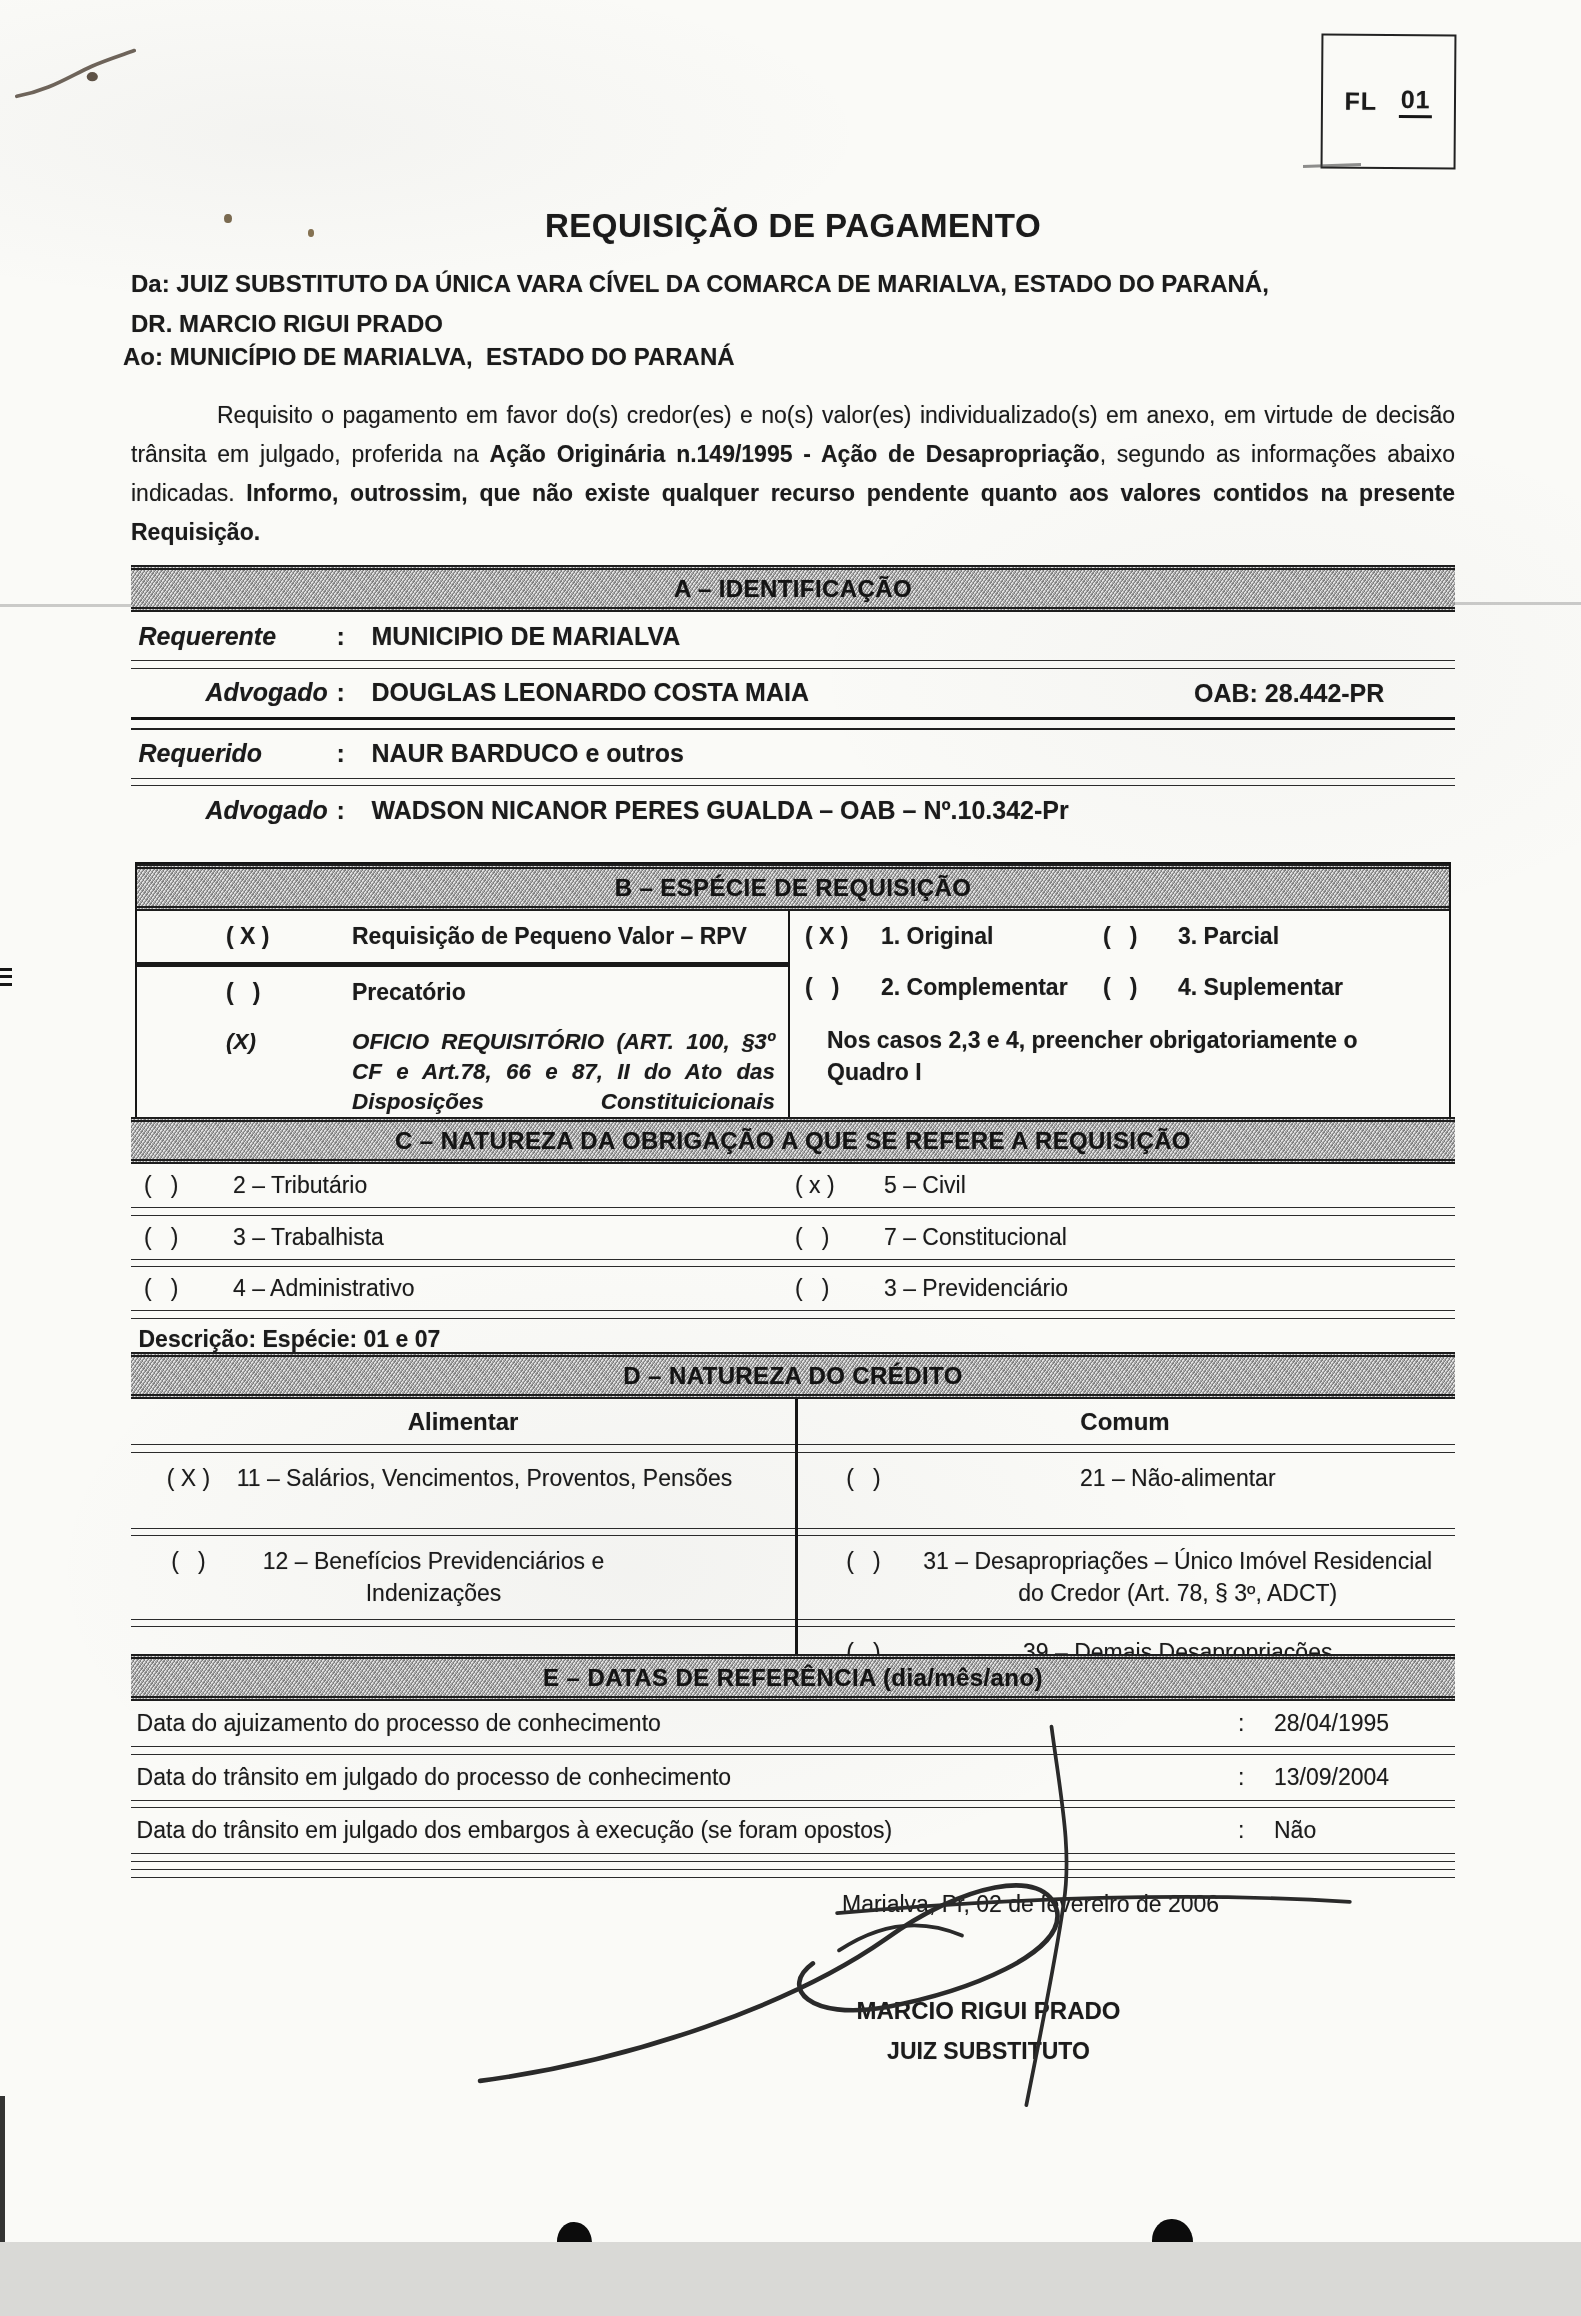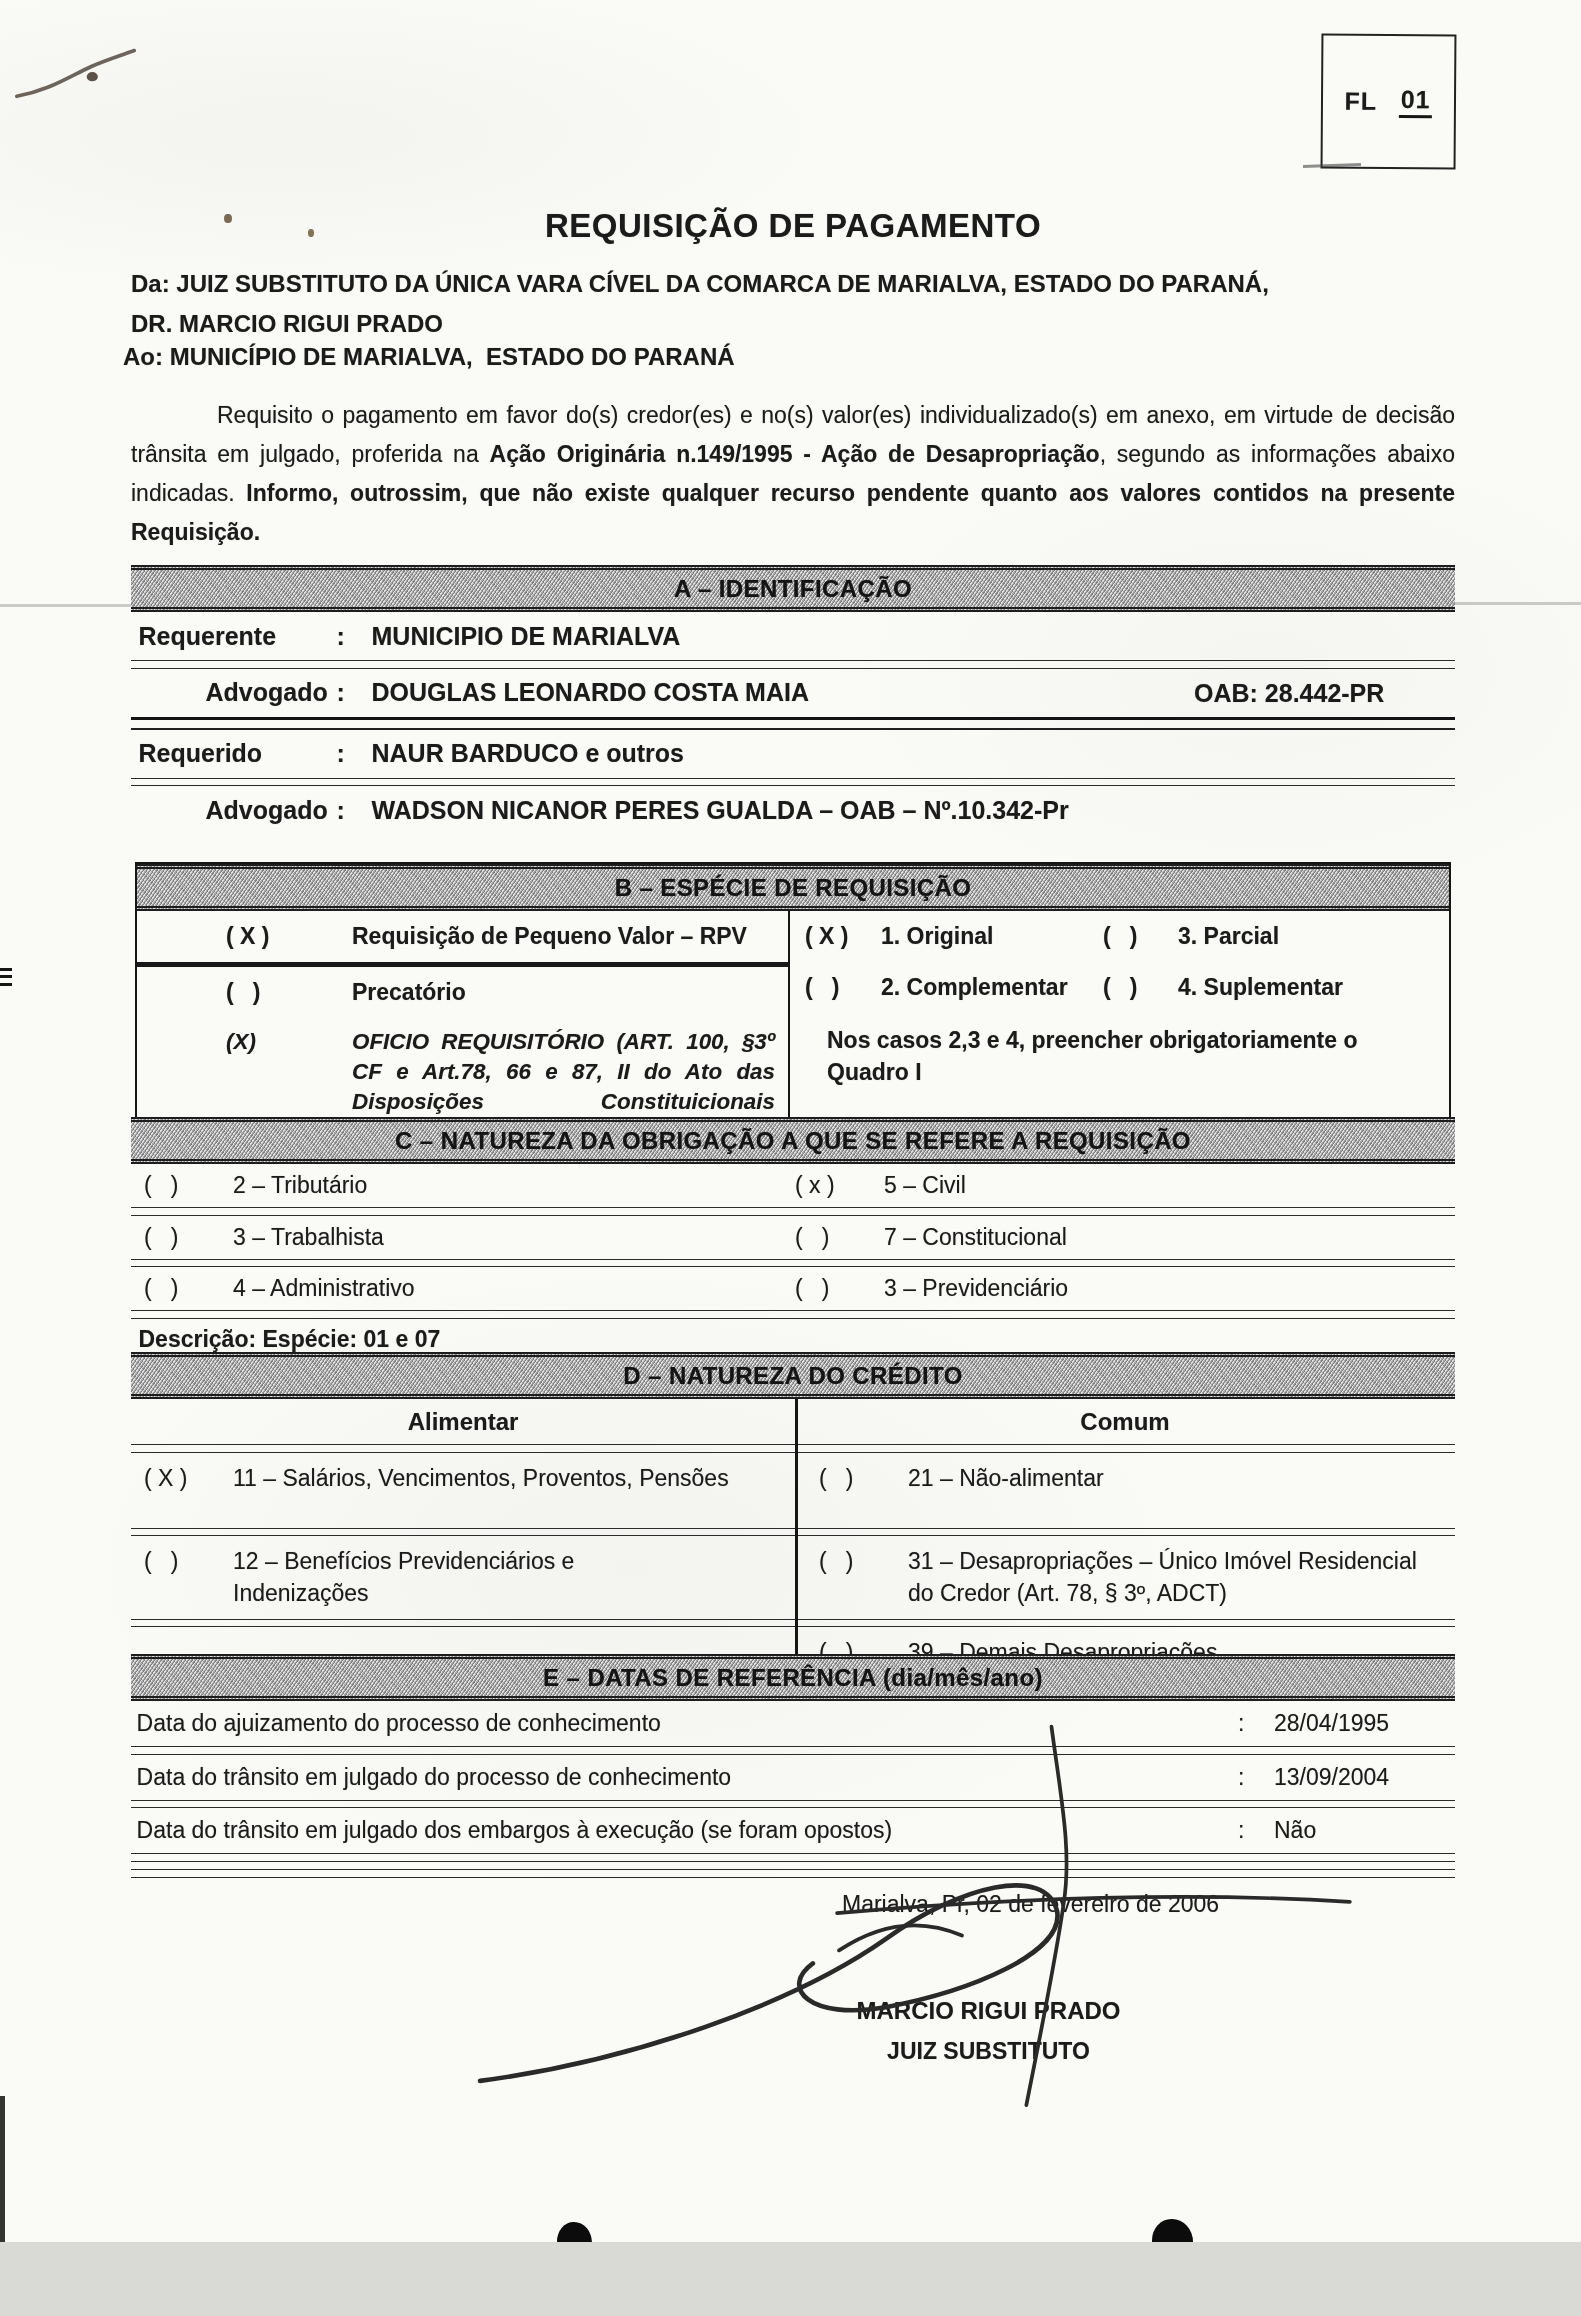--- a/index.html
+++ b/index.html
@@ -42,21 +42,21 @@
     background-color:#cbcbcb;
     background-image:repeating-linear-gradient(125deg, rgba(55,55,55,.5) 0 0.9px, rgba(255,255,255,.38) 0.9px 1.9px, rgba(110,110,110,.38) 1.9px 2.8px);
     text-shadow:0 0 0.9px rgba(10,10,10,.5);
   }
   .dsep{height:6.5px; border-top:1.9px solid #2b2b2b; border-bottom:1.9px solid #2b2b2b;}
   .hsep{height:8.4px; border-top:3.7px solid #141414; border-bottom:2.8px solid #202020;}
   .gap8{height:7.5px;}
 
   
   .arow{height:48px; display:flex; align-items:center; font-size:25px; font-weight:bold; position:relative; padding-left:7.5px; box-sizing:border-box;}
-  .arow .lab{display:inline-block; width:198px; box-sizing:border-box;}
+  .arow .lab{display:inline-block; width:198px; box-sizing:border-box;font-style:italic;}
   .arow .lab.ind{padding-left:67px;}
   .arow .colon{display:inline-block; width:35px;}
   .arow .extra{position:absolute; left:1063px; top:50%; transform:translateY(-50%);}
 
   
   .bbox{left:135px; top:862px; width:1316px; border:2.8px solid #161616; box-sizing:border-box;}
   .bbody{display:flex; align-items:stretch;}
   .bleft{width:653px; border-right:2.8px solid #161616; box-sizing:border-box;}
   .bright{flex:1;}
   .brow{height:51px; display:flex; align-items:center; font-size:23px; font-weight:bold; padding-left:89px; box-sizing:border-box;}
@@ -68,21 +68,21 @@
   .brrow{height:51px; display:flex; align-items:center; font-size:23px; font-weight:bold; padding-left:15px; box-sizing:border-box;}
   .brrow .c1{width:76px;} .brrow .l1{width:222px;} .brrow .c2{width:75px;}
   .bnote{padding:11.2px 9.3px 0 37px; font-size:23px; font-weight:bold; line-height:32px; width:606px; box-sizing:content-box;}
 
   
   .crow{height:43px; position:relative; display:flex; align-items:center; font-size:23px; padding-left:13px; box-sizing:border-box;}
   .crow .chk{width:89px;}
   .crow .rgt{position:absolute; left:664px; top:0; height:100%; display:flex; align-items:center;}
   .cdesc{height:41px; display:flex; align-items:center; font-size:23px; font-weight:bold; padding-left:7.5px;}
 
-  .dtable{position:relative;}
+  .dtable{position:relative;text-align:center;}
   .ddiv{position:absolute; left:664px; top:0; bottom:0; width:2.8px; background:#161616;}
   .dhead{height:45px; display:flex; font-size:24px; font-weight:bold;}
   .dhead .cell{display:flex; align-items:center; justify-content:center;}
   .dhead .cl{width:664px;} .dhead .cr{flex:1;}
   .drow{display:flex; font-size:23px;}
   .dcell{display:flex; padding:9.3px 7.5px 9.3px 13px; box-sizing:border-box; line-height:32px;}
   .dcell .chk{width:89px; flex:none;}
   .dcell .txt{flex:1;}
   .dcl{width:664px;} .dcr{flex:1; padding-left:24px;}
 

